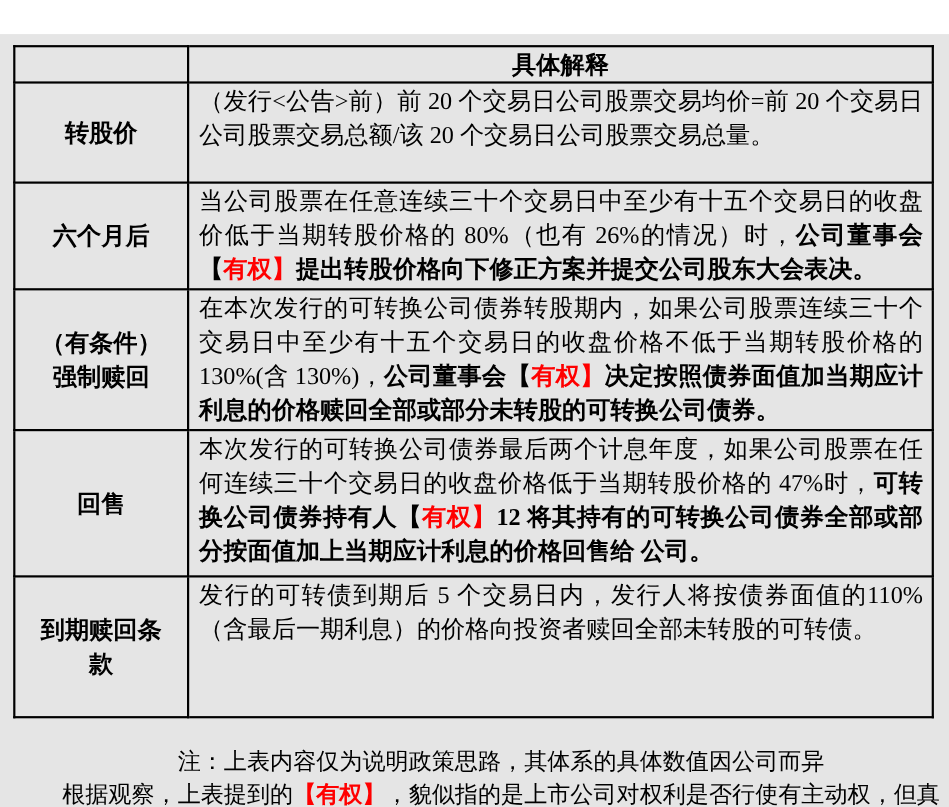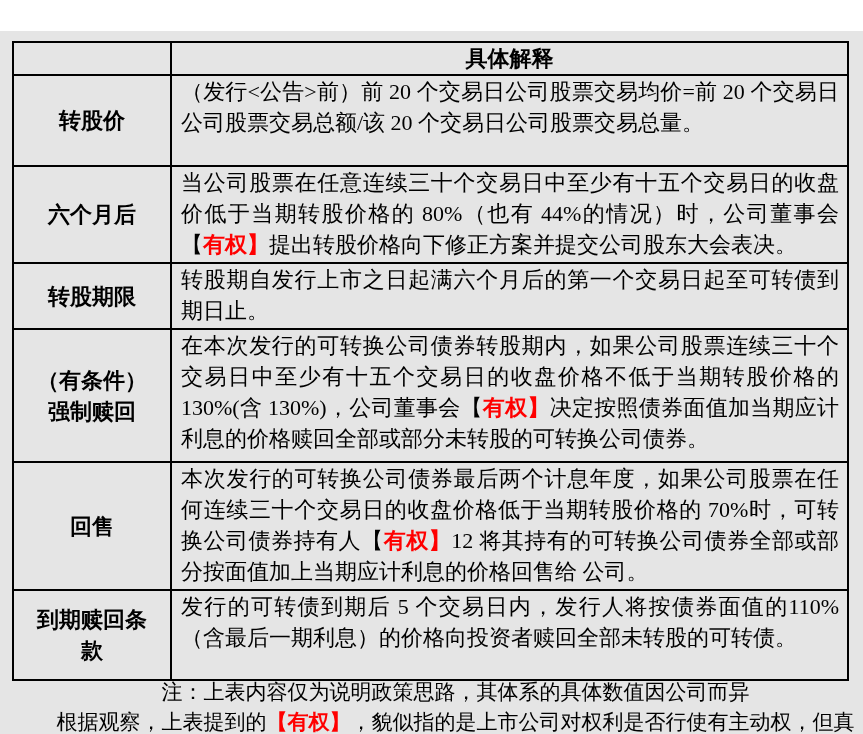--- a/index.html
+++ b/index.html
@@ -50,21 +50,21 @@
   }
   
   tbody.terms-body tr:nth-child(1) { height: 91px; }
   tbody.terms-body tr:nth-child(2) { height: 95px; }
   tbody.terms-body tr:nth-child(3) { height: 64px; }
   tbody.terms-body tr:nth-child(4) { height: 133px; }
   tbody.terms-body tr:nth-child(5) { height: 128px; }
   tbody.terms-body tr:nth-child(6) { height: 90px; }
 
   .seg-n { font-weight: normal; color: #000000; }
-  .seg-b { font-weight: normal; color: #000000; }
+  .seg-b { font-weight: bold; color: #000000; }
   .seg-rb { font-weight: bold; color: #ff0000; }
 
   .notes {
     position: absolute;
     left: 0;
     top: 646px;
     width: 863px;
     text-align: center;
     font-size: 21px;
     line-height: 30px;
@@ -88,33 +88,29 @@
       </tr>
     </thead>
     <tbody class="terms-body">
 
     <tr>
           <td class="label-cell">转股价</td>
           <td class="explain-cell"><span class="seg-n">（发行&lt;公告&gt;前）前 20 个交易日公司股票交易均价=前 20 个交易日公司股票交易总额/该 20 个交易日公司股票交易总量。</span></td>
         </tr>
         <tr>
           <td class="label-cell">六个月后</td>
-          <td class="explain-cell"><span class="seg-n">当公司股票在任意连续三十个交易日中至少有十五个交易日的收盘价低于当期转股价格的 80%（也有 44%的情况）时，</span><span class="seg-b">公司董事会</span><span class="seg-b">【</span><span class="seg-rb">有权】</span><span class="seg-b">提出转股价格向下修正方案并提交公司股东大会表决。</span></td>
-        </tr>
-        <tr>
-          <td class="label-cell">转股期限</td>
-          <td class="explain-cell"><span class="seg-n">转股期自发行上市之日起满</span><span class="seg-b">六个月后</span><span class="seg-n">的第一个交易日起至可转债到期日止。</span></td>
+          <td class="explain-cell"><span class="seg-n">当公司股票在任意连续三十个交易日中至少有十五个交易日的收盘价低于当期转股价格的 80%（也有 26%的情况）时，</span><span class="seg-b">公司董事会</span><span class="seg-b">【</span><span class="seg-rb">有权】</span><span class="seg-b">提出转股价格向下修正方案并提交公司股东大会表决。</span></td>
         </tr>
         <tr>
           <td class="label-cell">（有条件）强制赎回</td>
           <td class="explain-cell"><span class="seg-n">在本次发行的可转换公司债券转股期内，如果公司股票连续三十个交易日中至少有十五个交易日的收盘价格不低于当期转股价格的 130%(含 130%)，</span><span class="seg-b">公司董事会</span><span class="seg-b">【</span><span class="seg-rb">有权】</span><span class="seg-b">决定按照债券面值加当期应计利息的价格赎回全部或部分未转股的可转换公司债券。</span></td>
         </tr>
         <tr>
           <td class="label-cell">回售</td>
-          <td class="explain-cell"><span class="seg-n">本次发行的可转换公司债券最后两个计息年度，如果公司股票在任何连续三十个交易日的收盘价格低于当期转股价格的 70%时，</span><span class="seg-b">可转换公司债券持有人</span><span class="seg-b">【</span><span class="seg-rb">有权】</span><span class="seg-b">12 将其持有的可转换公司债券全部或部分按面值加上当期应计利息的价格回售给 公司。</span></td>
+          <td class="explain-cell"><span class="seg-n">本次发行的可转换公司债券最后两个计息年度，如果公司股票在任何连续三十个交易日的收盘价格低于当期转股价格的 47%时，</span><span class="seg-b">可转换公司债券持有人</span><span class="seg-b">【</span><span class="seg-rb">有权】</span><span class="seg-b">12 将其持有的可转换公司债券全部或部分按面值加上当期应计利息的价格回售给 公司。</span></td>
         </tr>
         <tr>
           <td class="label-cell">到期赎回条款</td>
           <td class="explain-cell"><span class="seg-n">发行的可转债到期后 5 个交易日内，发行人将按债券面值的110%（含最后一期利息）的价格向投资者赎回全部未转股的可转债。</span></td>
         </tr>
       </tbody>
   </table>
 
   <div class="notes">
     <div class="note-line">注：上表内容仅为说明政策思路，其体系的具体数值因公司而异</div>

